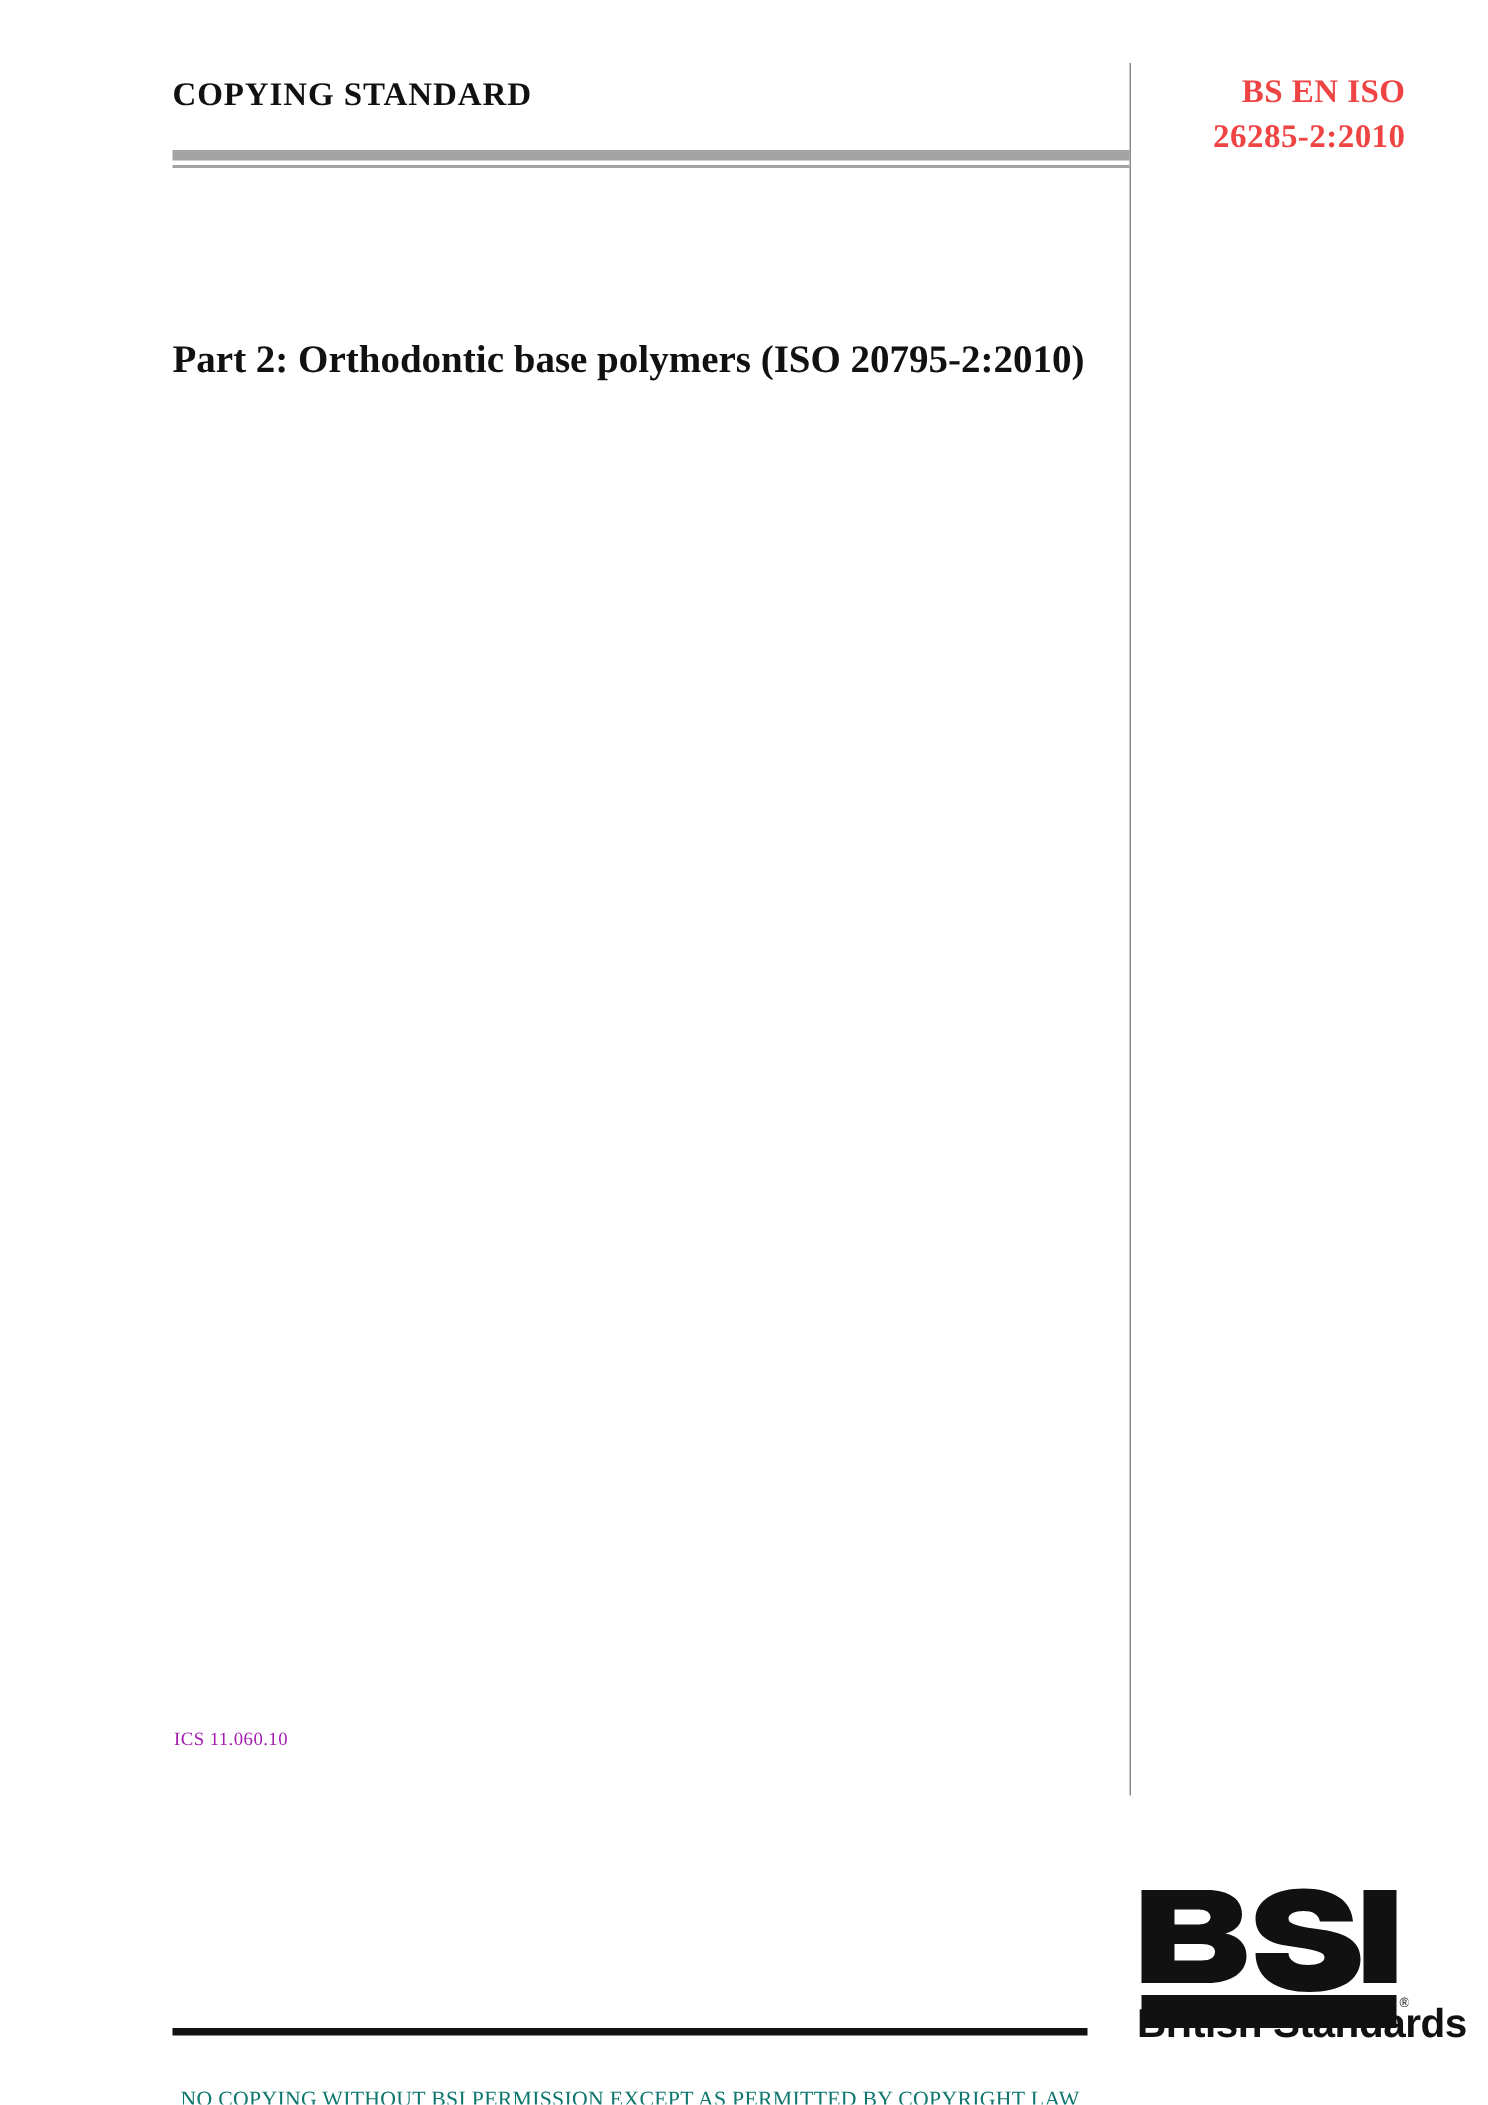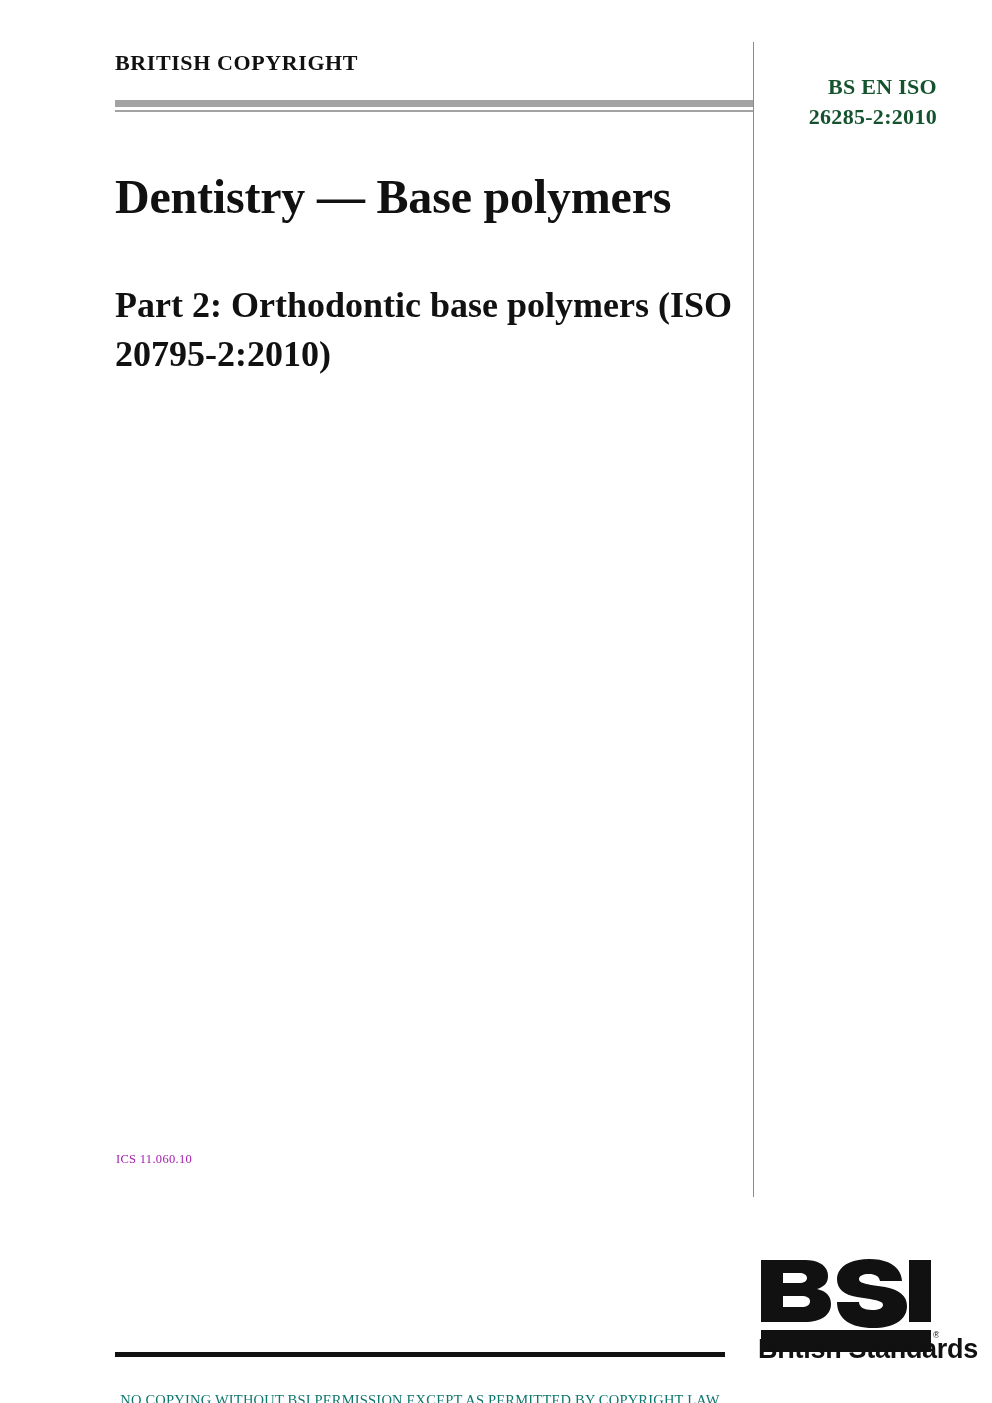--- a/index.html
+++ b/index.html
@@ -43,23 +43,22 @@
   .doc-ref {
     position: absolute;
     right: 0;
     top: -4px;
     text-align: right;
     font-family: "Liberation Serif", serif;
     font-weight: bold;
     font-size: 22px;
     line-height: 1.35;
     letter-spacing: 0.3px;
-    color: #14532d;
-    white-space: nowrap;
-    margin-top: 26px;
+    color: #ef4444;
+    white-space: nowrap;
   }
 
   .rule-thick {
     position: absolute;
     left: 115px;
     top: 100px;
     width: 638px;
     height: 7px;
     background: #a3a3a3;
   }
@@ -94,21 +93,21 @@
     font-weight: bold;
     font-size: 48px;
     line-height: 1.22;
     letter-spacing: -0.2px;
     color: #111;
     margin: 0;
   }
   .sub-title {
     font-family: "Liberation Serif", serif;
     font-weight: bold;
-    font-size: 36px;
+    font-size: 26px;
     line-height: 1.38;
     color: #111;
     margin: 54px 0 0 0;
   }
 
   
   .ics {
     position: absolute;
     left: 116px;
     top: 1152px;
@@ -162,34 +161,33 @@
     color: #111;
     white-space: nowrap;
   }
 </style>
 </head>
 <body>
 
 <div class="page">
 
   <div class="header-row">
-    <div class="kicker">BRITISH COPYRIGHT</div>
+    <div class="kicker">COPYING STANDARD</div>
     <div class="doc-ref">
       <div>BS EN ISO</div>
       <div>26285-2:2010</div>
     </div>
   </div>
 
   <div class="rule-thick"></div>
   <div class="rule-thin"></div>
 
   <div class="v-divider"></div>
 
   <div class="title-block">
-    <h1 class="main-title">Dentistry — Base polymers</h1>
     <h2 class="sub-title">Part 2: Orthodontic base polymers (ISO 20795-2:2010)</h2>
   </div>
 
   <div class="ics">ICS 11.060.10</div>
 
   <div class="footer-note">NO COPYING WITHOUT BSI PERMISSION EXCEPT AS PERMITTED BY COPYRIGHT LAW</div>
   <div class="footer-rule"></div>
 
   <div class="logo">
     <svg width="182" height="110" viewBox="0 0 182 110" xmlns="http://www.w3.org/2000/svg" aria-hidden="true">

